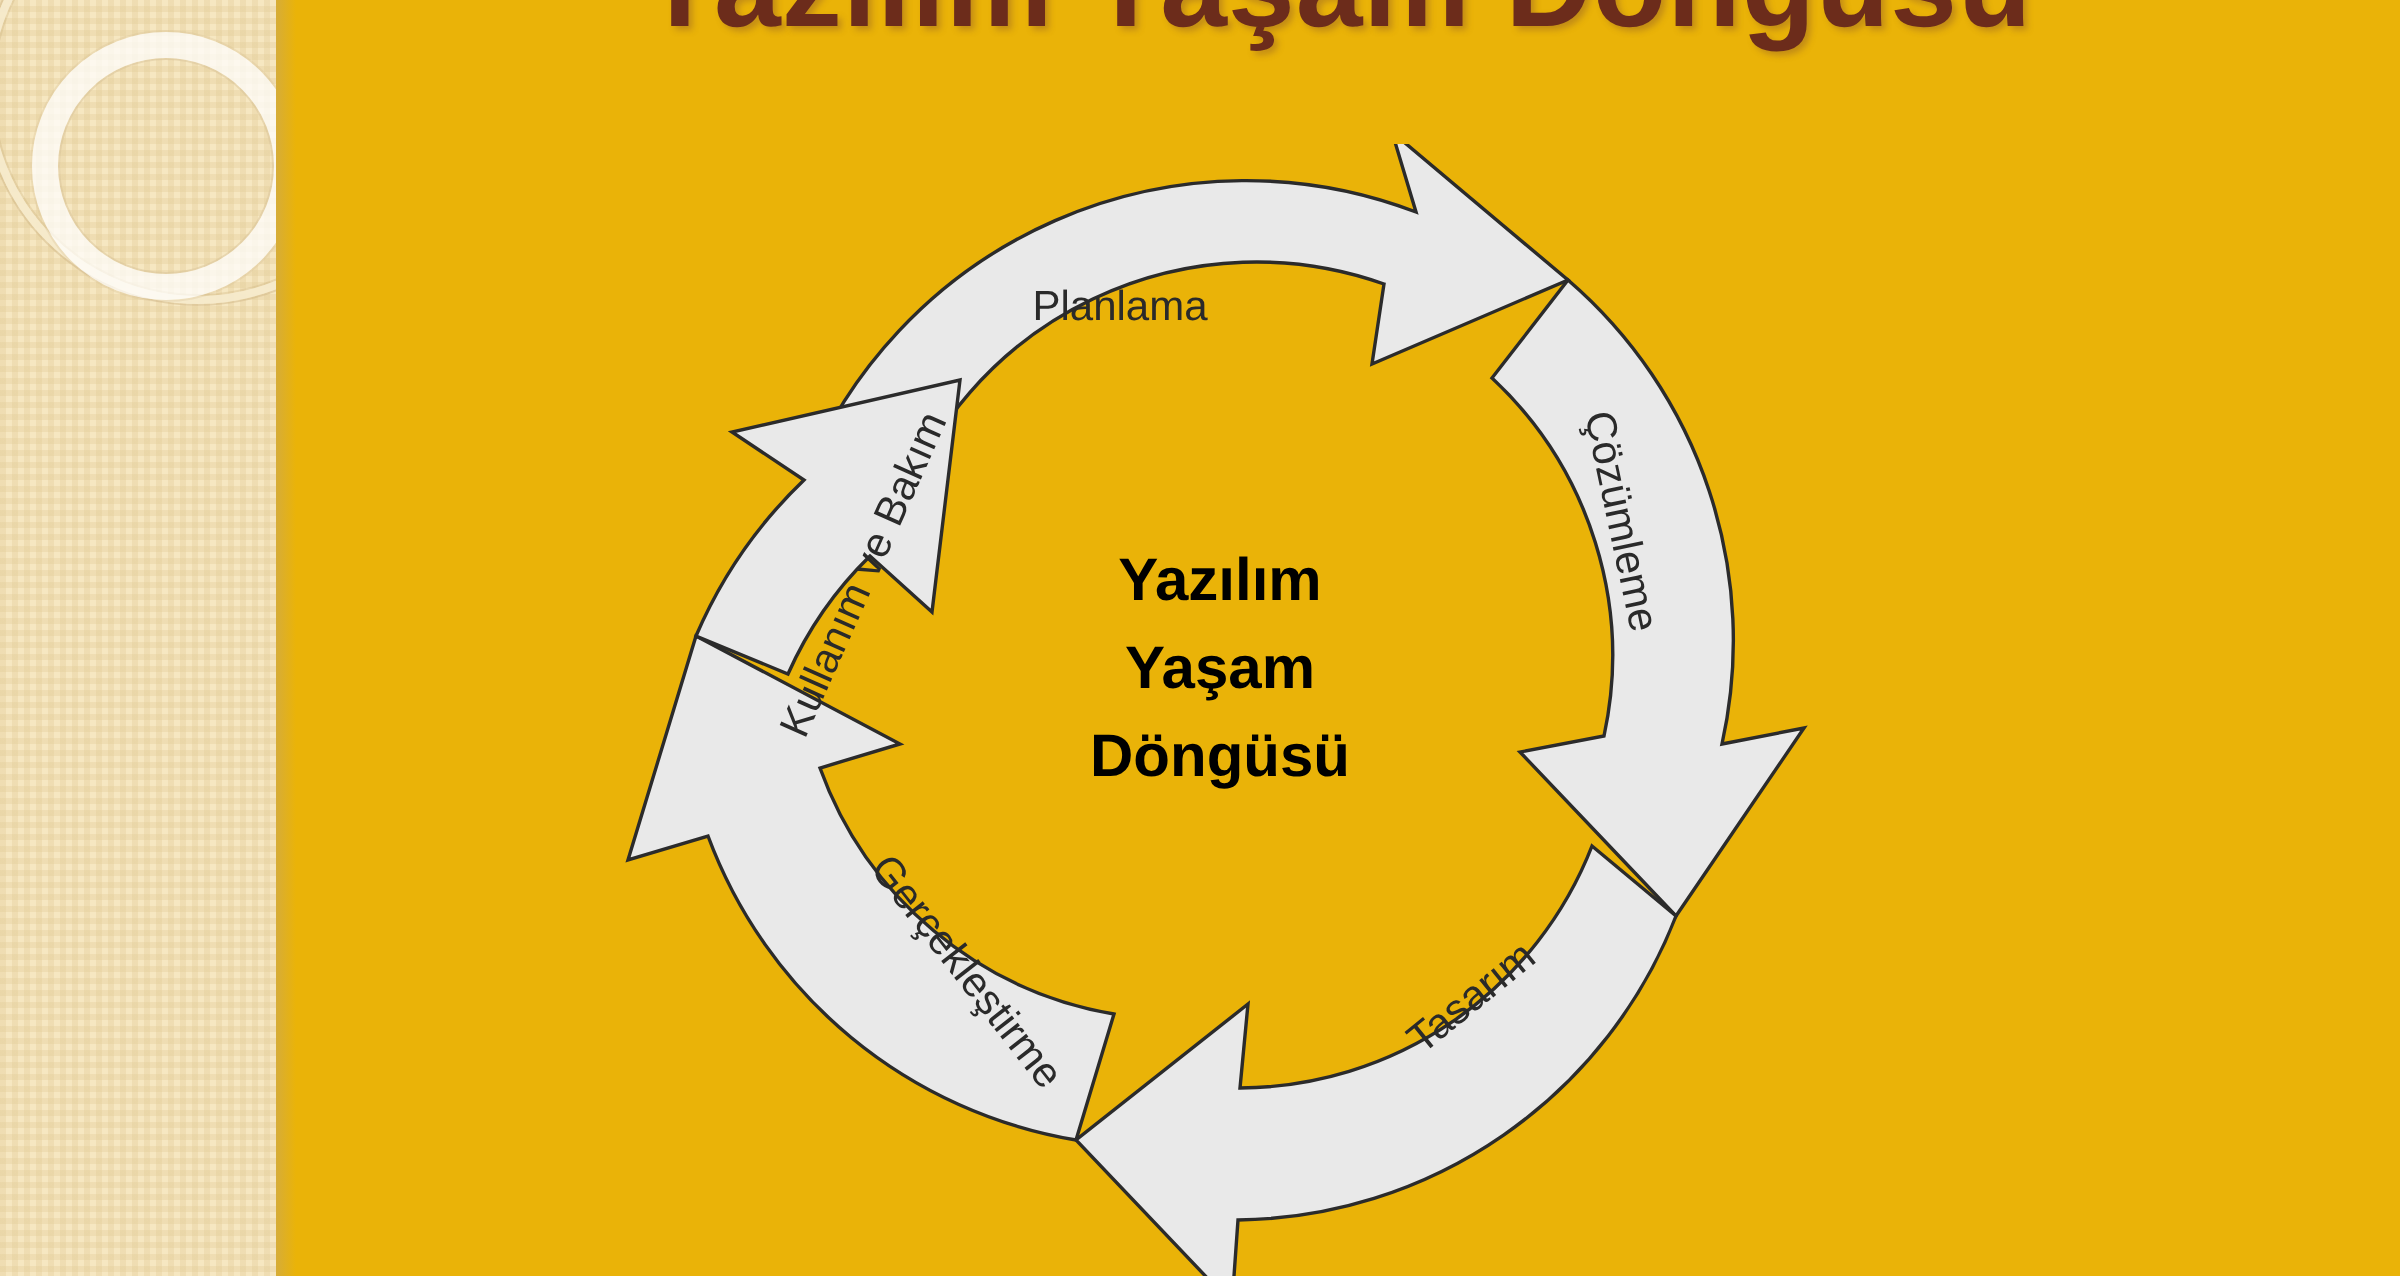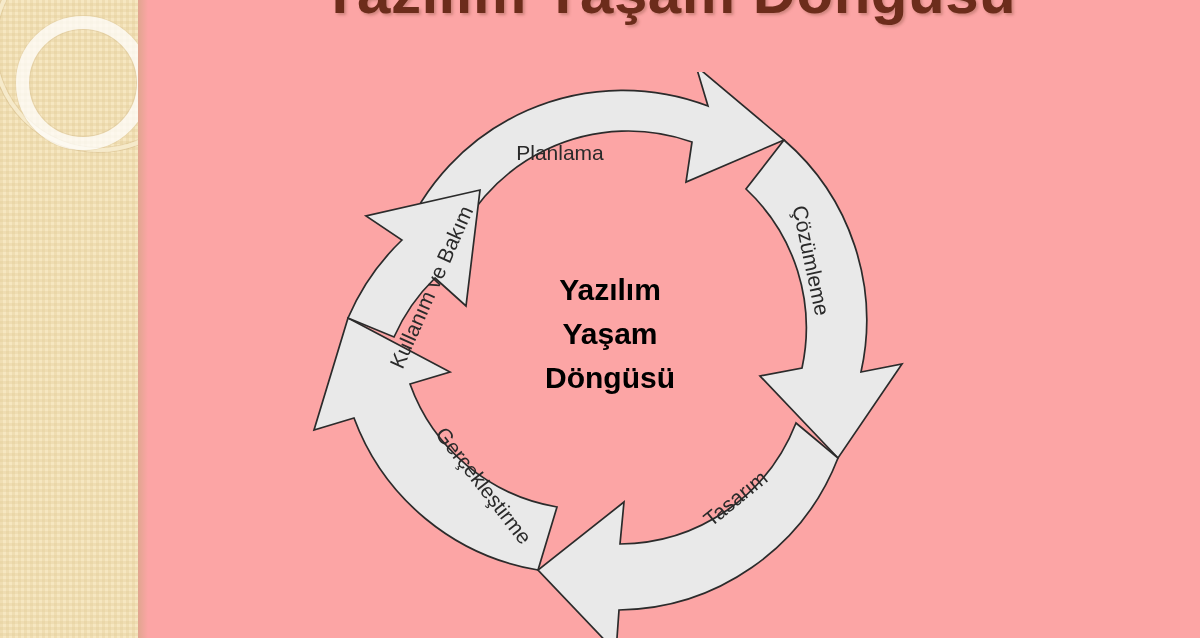--- a/index.html
+++ b/index.html
@@ -5,21 +5,21 @@
   html, body {
     margin: 0;
     padding: 0;
     background: #ffffff;
   }
   #slide {
     position: relative;
     width: 1200px;
     height: 638px;
     overflow: hidden;
-    background: #fca5a5;
+    background: #eab308;
     font-family: "Liberation Sans", sans-serif;
   }
 
   
   #sidebar {
     position: absolute;
     left: 0;
     top: 0;
     width: 138px;
     height: 638px;

